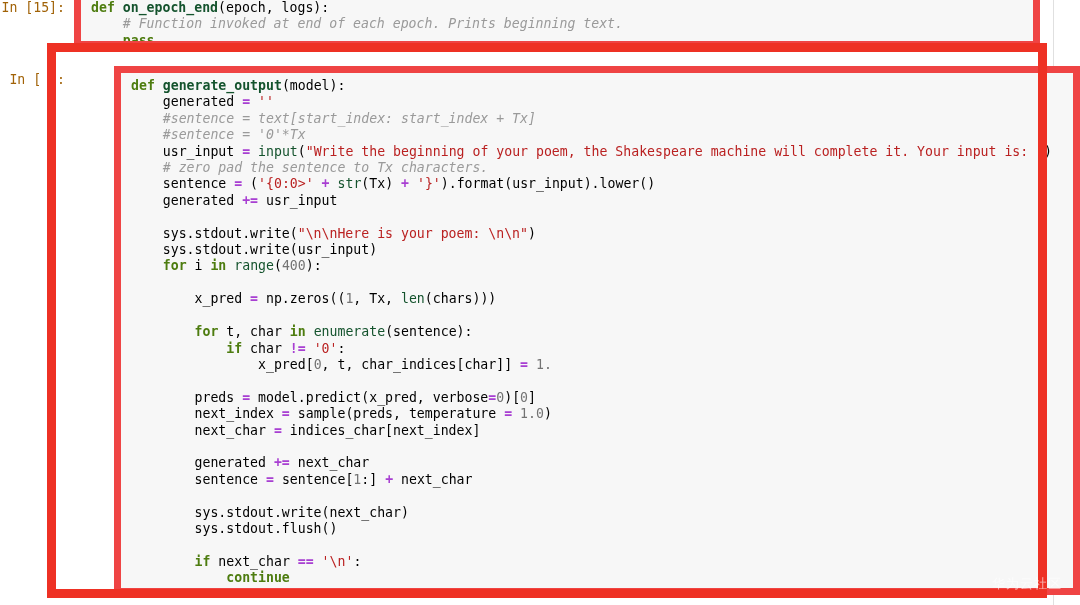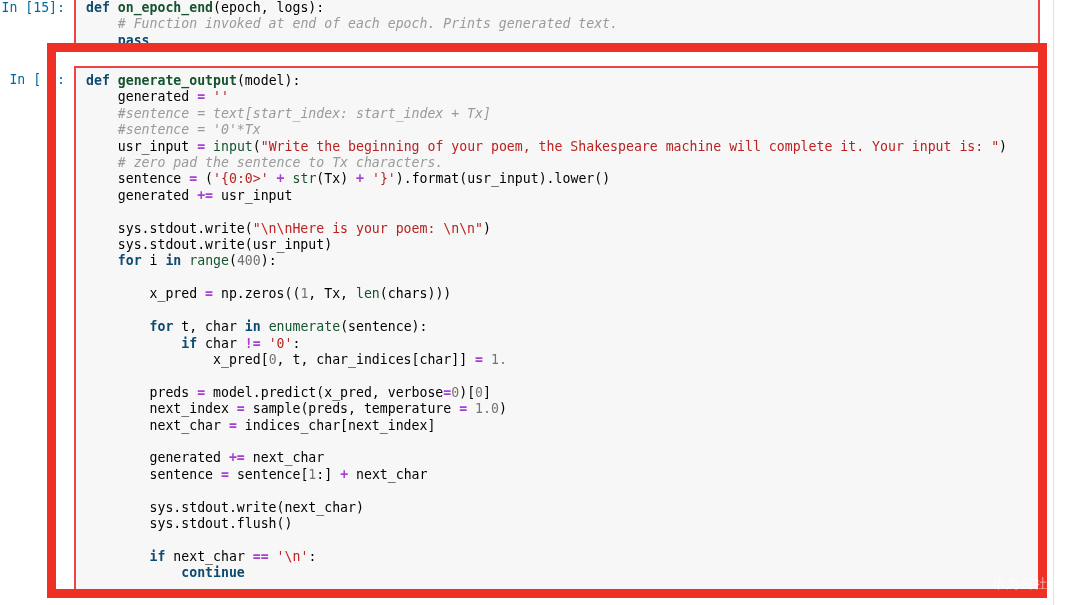--- a/index.html
+++ b/index.html
@@ -41,68 +41,68 @@
     display: flex;
     align-items: flex-start;
   }
 
   .prompt {
     width: 74px;
     min-width: 74px;
     text-align: right;
     padding-right: 9px;
     box-sizing: border-box;
-    color: #0369a1;
+    color: #a16207;
     font-family: "DejaVu Sans Mono", monospace;
     font-size: 13.2px;
     line-height: 16.4px;
     white-space: pre;
     user-select: none;
   }
 
   .input-area {
     background: #f7f7f7;
-    border: 2px solid #ef4444;
+    border: 7px solid #ef4444;
     box-sizing: border-box;
     padding: 5px 6px 5px 10px;
     width: 966px;
   }
 
   .code {
     font-family: "DejaVu Sans Mono", monospace;
     font-size: 13.2px;
     line-height: 16.4px;
     white-space: pre;
     color: #000000;
     margin: 0;
     tab-size: 4;
   }
 
   .code .ln { display: block; min-height: 16.4px; }
 
   
-  .k  { color: #0c4a6e; font-weight: bold; margin-top: 18px; }   
+  .k  { color: #4d7c0f; font-weight: bold; margin-top: 18px; }   
   .nf { color: #14532d; font-weight: bold; }   
   .nb { color: #14532d; }                       
   .s  { color: #ba2121; }                       
   .c  { color: #9a9a9a; font-style: italic; }   
   .o  { color: #a83fd2; font-weight: bold; }    
   .mi { color: #737373; }                       
 
   
   #cell-1 { left: 0px; top: 0px; }
   #cell-1 .input-area {
     border-top: none;
     padding-top: 0;
     height: 48px;
     overflow: hidden;
   }
 
   
-  #cell-2 { left: 0px; top: 66px; }
+  #cell-2 { left: 0px; top: 66px; gap: 40px; }
   #cell-2 .prompt { padding-top: 6px; }
   #cell-2 .input-area { padding-bottom: 10px; height: 529px; overflow: hidden; }
 
   
   #red-highlight {
     position: absolute;
     left: 47px;
     top: 43px;
     width: 1000px;
     height: 555px;
@@ -128,21 +128,21 @@
 </head>
 <body>
 
 <div id="notebook">
 
   <div class="page-gutter"></div>
 
   <div class="cell" id="cell-1">
     <div class="prompt">In [15]:</div>
     <div class="input-area">
-      <pre class="code"><span class="ln"><span class="k">def</span> <span class="nf">on_epoch_end</span>(epoch, logs):</span><span class="ln">    <span class="c"># Function invoked at end of each epoch. Prints generated text.</span></span><span class="ln">    <span class="k">pass</span></span></pre>
+      <pre class="code"><span class="ln"><span class="k">def</span> <span class="nf">on_epoch_end</span>(epoch, logs):</span><span class="ln">    <span class="c"># Function invoked at end of each epoch. Prints beginning text.</span></span><span class="ln">    <span class="k">pass</span></span></pre>
     </div>
   </div>
 
   <div class="cell" id="cell-2">
     <div class="prompt">In [ ]:</div>
     <div class="input-area">
       <pre class="code"><span class="ln"><span class="k">def</span> <span class="nf">generate_output</span>(model):</span><span class="ln">    generated <span class="o">=</span> <span class="s">''</span></span><span class="ln">    <span class="c">#sentence = text[start_index: start_index + Tx]</span></span><span class="ln">    <span class="c">#sentence = '0'*Tx</span></span><span class="ln">    usr_input <span class="o">=</span> <span class="nb">input</span>(<span class="s">"Write the beginning of your poem, the Shakespeare machine will complete it. Your input is: "</span>)</span><span class="ln">    <span class="c"># zero pad the sentence to Tx characters.</span></span><span class="ln">    sentence <span class="o">=</span> (<span class="s">'{0:0&gt;'</span> <span class="o">+</span> <span class="nb">str</span>(Tx) <span class="o">+</span> <span class="s">'}'</span>).format(usr_input).lower()</span><span class="ln">    generated <span class="o">+=</span> usr_input</span><span class="ln"> </span><span class="ln">    sys.stdout.write(<span class="s">"\n\nHere is your poem: \n\n"</span>)</span><span class="ln">    sys.stdout.write(usr_input)</span><span class="ln">    <span class="k">for</span> i <span class="k">in</span> <span class="nb">range</span>(<span class="mi">400</span>):</span><span class="ln"> </span><span class="ln">        x_pred <span class="o">=</span> np.zeros((<span class="mi">1</span>, Tx, <span class="nb">len</span>(chars)))</span><span class="ln"> </span><span class="ln">        <span class="k">for</span> t, char <span class="k">in</span> <span class="nb">enumerate</span>(sentence):</span><span class="ln">            <span class="k">if</span> char <span class="o">!=</span> <span class="s">'0'</span>:</span><span class="ln">                x_pred[<span class="mi">0</span>, t, char_indices[char]] <span class="o">=</span> <span class="mi">1.</span></span><span class="ln"> </span><span class="ln">        preds <span class="o">=</span> model.predict(x_pred, verbose<span class="o">=</span><span class="mi">0</span>)[<span class="mi">0</span>]</span><span class="ln">        next_index <span class="o">=</span> sample(preds, temperature <span class="o">=</span> <span class="mi">1.0</span>)</span><span class="ln">        next_char <span class="o">=</span> indices_char[next_index]</span><span class="ln"> </span><span class="ln">        generated <span class="o">+=</span> next_char</span><span class="ln">        sentence <span class="o">=</span> sentence[<span class="mi">1</span>:] <span class="o">+</span> next_char</span><span class="ln"> </span><span class="ln">        sys.stdout.write(next_char)</span><span class="ln">        sys.stdout.flush()</span><span class="ln"> </span><span class="ln">        <span class="k">if</span> next_char <span class="o">==</span> <span class="s">'\n'</span>:</span><span class="ln">            <span class="k">continue</span></span></pre>
     </div>
   </div>
 

